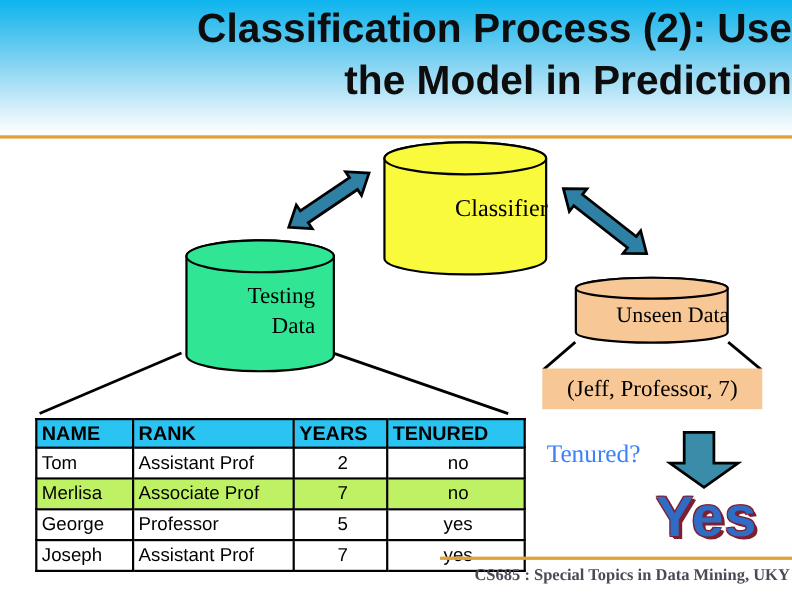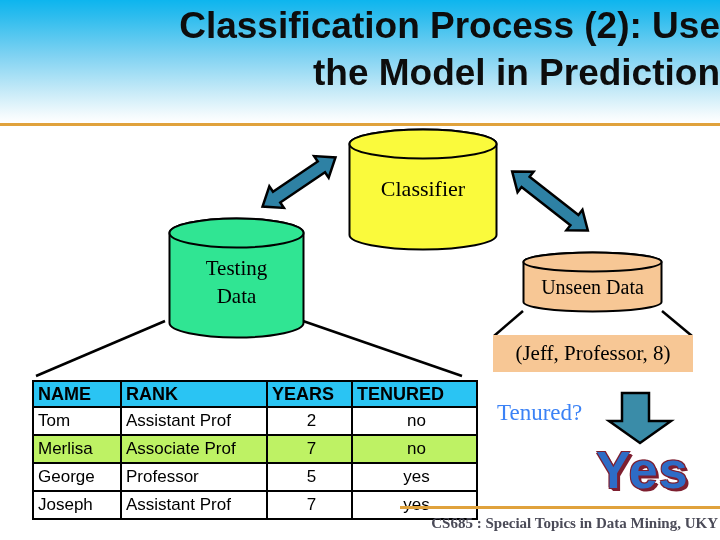--- a/index.html
+++ b/index.html
@@ -15,21 +15,21 @@
     background:#e0a23c;z-index:1;}
   .divider-bottom{position:absolute;left:400px;top:506px;width:320px;height:3px;
     background:#e0a23c;z-index:6;}
 
   .title{position:absolute;left:70px;top:2px;width:650px;text-align:right;
     color:#0d0d0d;font-weight:bold;font-size:37px;line-height:47px;z-index:2;}
 
   .shapes{position:absolute;left:0;top:0;width:720px;height:540px;z-index:2;}
 
   .cyl-label{position:absolute;z-index:3;font-family:"Liberation Serif",serif;
-    color:#000;text-align:center;}
+    color:#000;text-align:right;}
   .classifier-label{left:348px;top:176px;width:150px;font-size:22px;}
   .testing-label{left:168px;top:254px;width:137px;font-size:21px;line-height:28px;}
   .testing-label .inner{width:100px;margin:0 auto;}
   .unseen-label{left:522px;top:276px;width:141px;font-size:20px;}
 
   .record-box{position:absolute;left:493px;top:335px;width:200px;height:37px;
     background:#f7c795;z-index:3;text-align:center;line-height:37px;
     font-family:"Liberation Serif",serif;font-size:21px;color:#000;}
 
   .question{position:absolute;left:497px;top:400px;z-index:3;
@@ -103,21 +103,21 @@
   </svg>
 
   <div class="cyl-label classifier-label">Classifier</div>
 
   <div class="cyl-label testing-label">
     <div class="inner">Testing Data</div>
   </div>
 
   <div class="cyl-label unseen-label">Unseen Data</div>
 
-  <div class="record-box">(Jeff, Professor, 8)</div>
+  <div class="record-box">(Jeff, Professor, 7)</div>
 
   <div class="question">Tenured?</div>
 
   <div class="answer">Yes</div>
 
   <table class="data">
     <tbody>
         <tr>
       <th class="col-name">NAME</th>
       <th class="col-rank">RANK</th>

